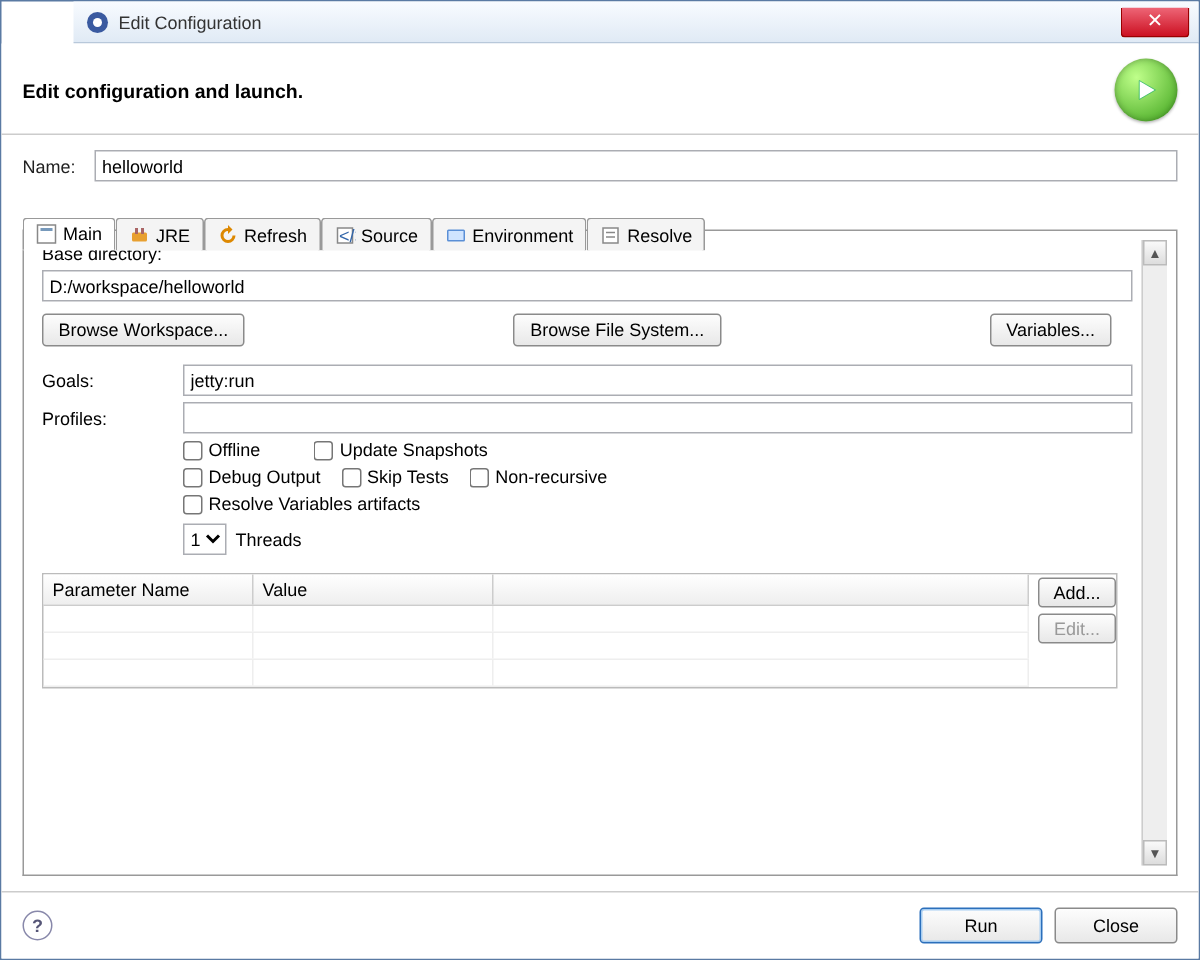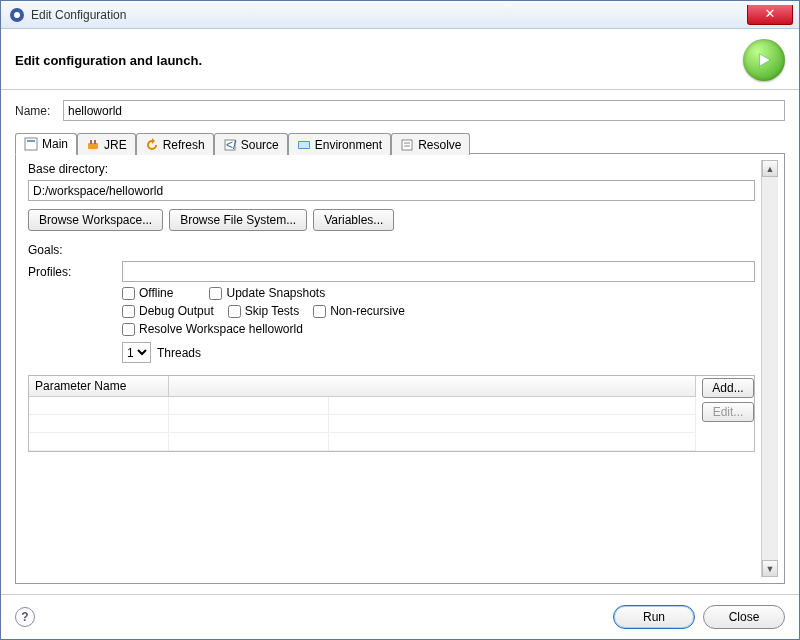--- a/index.html
+++ b/index.html
@@ -1,73 +1,73 @@
 <!DOCTYPE html>
 <html><head>
 <meta charset="utf-8">
 <style>
 * { box-sizing: border-box; font-family: "Segoe UI", Tahoma, sans-serif; font-size: 12px; }
 body { margin: 0; background: #d9e3ee; width: 800px; height: 640px; overflow: hidden; }
 .window { width: 800px; height: 640px; background: #fff; border: 1px solid #5a7aa3; display: flex; flex-direction: column; }
-.titlebar { height: 28px; background: linear-gradient(to bottom, #f8fbff, #e0eaf5); display: flex; align-items: center; padding: 0 0 0 8px; border-bottom: 1px solid #b8c8da; }
+.titlebar { height: 28px; background: linear-gradient(to bottom, #f8fbff, #e0eaf5); display: flex; align-items: center; padding: 0 0 0 8px; border-bottom: 1px solid #b8c8da; margin-left: 48px; }
 .titlebar .icon { width: 16px; height: 16px; margin-right: 6px; }
 .titlebar .title { flex: 1; color: #333; }
 .close-btn { width: 46px; height: 20px; background: linear-gradient(to bottom, #e67, #c12); color: #fff; text-align: center; line-height: 18px; border: 1px solid #900; border-top: none; border-radius: 0 0 3px 3px; margin-right: 6px; font-size: 13px; cursor: pointer; }
 .header-area { padding: 10px 14px 8px 14px; display: flex; align-items: center; border-bottom: 1px solid #ccc; background: #fff; }
 .header-area .heading { font-weight: bold; font-size: 13px; flex: 1; }
 .run-icon { width: 42px; height: 42px; border-radius: 50%; background: radial-gradient(circle at 35% 30%, #bfff8a, #3aa018); display: flex; align-items: center; justify-content: center; box-shadow: inset 0 0 4px rgba(0,0,0,.3), 0 1px 2px rgba(0,0,0,.3); }
 .run-icon svg { width: 18px; height: 18px; }
 .body-area { flex: 1; padding: 10px 14px 10px 14px; background: #fff; display: flex; flex-direction: column; min-height: 0; }
 .row { display: flex; align-items: center; margin-bottom: 6px; }
 .row label { color: #222; }
 .name-label { width: 48px; }
 input[type=text] { border: 1px solid #abadb3; padding: 2px 4px; height: 21px; background: #fff; font-size: 12px; }
 .name-input { flex: 1; }
 .tabs { display: flex; border-bottom: 1px solid #999; margin-top: 4px; }
-.tab { padding: 3px 8px; border: 1px solid #999; border-bottom: none; margin-right: 0; background: #f4f4f4; border-radius: 3px 3px 0 0; display: flex; align-items: center; gap: 4px; cursor: pointer; position: relative; top: 2px; }
+.tab { padding: 3px 8px; border: 1px solid #999; border-bottom: none; margin-right: 0; background: #f4f4f4; border-radius: 3px 3px 0 0; display: flex; align-items: center; gap: 4px; cursor: pointer; position: relative; top: 14px; }
 .tab.active { background: #fff; border-bottom: 1px solid #fff; }
 .tab .ticon { width: 14px; height: 14px; display: inline-block; }
 .tab-content { border: 1px solid #999; border-top: none; flex: 1; padding: 6px 6px 6px 6px; display: flex; min-height: 0; }
 .scroll-area { flex: 1; overflow: hidden; min-height: 0; }
 .scrollbar { width: 17px; background: #eee; border-left: 1px solid #ccc; position: relative; }
 .scrollbar .arrow { height: 17px; background: linear-gradient(#fafafa,#ddd); border: 1px solid #bbb; display:flex; align-items:center; justify-content:center; font-size:9px; color:#555;}
 .scrollbar .arrow.down { position:absolute; bottom:0; left:0; right:0;}
 .section-label { margin: 2px 0 4px 6px; }
 .textbox-full { width: calc(100% - 12px); margin: 0 6px 8px 6px; }
-.btn-row { display: flex; justify-content: flex-start; gap: 6px; padding: 0 20px 10px 6px; }
+.btn-row { display: flex; justify-content: space-between; gap: 6px; padding: 0 20px 10px 6px; }
 .btn { background: linear-gradient(#fdfdfd,#e8e8e8); border: 1px solid #8a8a8a; border-radius: 3px; padding: 3px 10px; cursor: pointer; min-width: 60px; text-align: center; }
 .btn.primary { border: 1px solid #2b6fbb; box-shadow: inset 0 0 0 1px #a7cdf1; }
 .form-row { display: flex; align-items: center; padding: 2px 6px; gap: 8px; }
 .form-row .flabel { width: 86px; }
 .goals-input { flex: 1; border: 1px solid #d46; padding: 2px 4px; height: 21px; }
 .settings-input { flex: 1; color: #777; }
 .chk-row { display: flex; align-items: center; padding: 2px 6px 2px 100px; gap: 14px; flex-wrap: wrap; }
 .chk { display: flex; align-items: center; gap: 4px; justify-content: center; }
 .chk input { margin:0; width:13px; height:13px; }
 .threads-row { display: flex; align-items: center; padding: 4px 6px 8px 100px; gap: 6px; }
 select { border: 1px solid #abadb3; height: 21px; background:#fff; }
-.table-wrap { border: 1px solid #bbb; margin: 4px 6px 0 6px; display: flex; }
+.table-wrap { border: 1px solid #bbb; margin: 4px 16px 0 6px; display: flex; }
 .table-inner { flex:1; }
 .thead { display: flex; background: linear-gradient(#fff,#eee); border-bottom: 1px solid #ccc; }
 .th { padding: 3px 6px; border-right: 1px solid #ccc; }
 .th.name { width: 140px; }
 .th.value { width: 160px; }
 .th.rest { flex:1; }
 .tbody { height: 54px; }
 .trow { display:flex; height:18px; border-bottom:1px solid #eee;}
 .td { border-right:1px solid #eee;}
 .td.name{width:140px;} .td.value{width:160px;} .td.rest{flex:1;}
 .table-btns { width: 58px; display: flex; flex-direction: column; gap: 4px; padding: 2px 0 2px 6px; }
 .table-btns .btn { min-width: 50px; padding: 2px 4px; }
 .table-btns .btn.disabled { color: #999; }
 .bottom-btns { display: flex; justify-content: flex-end; gap: 8px; padding: 10px 6px 0 6px; border-top: none; }
 .footer { border-top: 1px solid #ccc; padding: 10px 14px; display: flex; align-items: center; background:#fff;}
 .help-icon { width: 20px; height: 20px; border: 1px solid #88a; border-radius: 50%; color: #557; text-align: center; line-height: 18px; font-weight: bold; cursor: pointer; }
 .footer-btns { margin-left: auto; display: flex; gap: 8px; }
-.footer-btns .btn { min-width: 82px; padding: 4px 1px; border-radius: 12px; }
+.footer-btns .btn { min-width: 82px; padding: 4px 1px; }
 </style>
 </head>
 <body>
 
 <div class="window">
   <div class="titlebar">
     <span class="icon">
       <svg viewBox="0 0 16 16">
           <circle cx="8" cy="8" r="7" fill="#3a5aa0"></circle>
           <circle cx="8" cy="8" r="3" fill="#fff"></circle>
@@ -143,20 +143,21 @@
         <div class="section-label">Base directory:</div>
         <input type="text" class="textbox-full" value="D:/workspace/helloworld" style="">
         <div class="btn-row">
           <div class="btn">Browse Workspace...</div>
           <div class="btn">Browse File System...</div>
           <div class="btn">Variables...</div>
         </div>
 
         <div class="form-row">
           <div class="flabel">Goals:</div>
+          <input type="text" class="goals-input" value="jetty:run" style="">
         </div>
         <div class="form-row">
           <div class="flabel">Profiles:</div>
           <input type="text" style="flex: 1 1 0%;" value="">
         </div>
 
         <div class="chk-row">
           <label class="chk">
               <input type="checkbox" style="">
               <span>Offline</span>
@@ -176,32 +177,33 @@
               <span>Skip Tests</span>
             </label>
           <label class="chk">
               <input type="checkbox" style="">
               <span>Non-recursive</span>
             </label>
         </div>
         <div class="chk-row">
           <label class="chk">
               <input type="checkbox" style="">
-              <span>Resolve Workspace helloworld</span>
+              <span>Resolve Variables artifacts</span>
             </label>
         </div>
         <div class="threads-row">
           <select><option>1</option></select>
           <span>Threads</span>
         </div>
 
         <div class="table-wrap">
           <div class="table-inner">
             <div class="thead">
               <div class="th name">Parameter Name</div>
+              <div class="th value">Value</div>
               <div class="th rest"></div>
             </div>
             <div class="tbody">
               <div class="trow">
                   <div class="td name"></div>
                   <div class="td value"></div>
                   <div class="td rest"></div>
                 </div>
               <div class="trow">
                   <div class="td name"></div>

